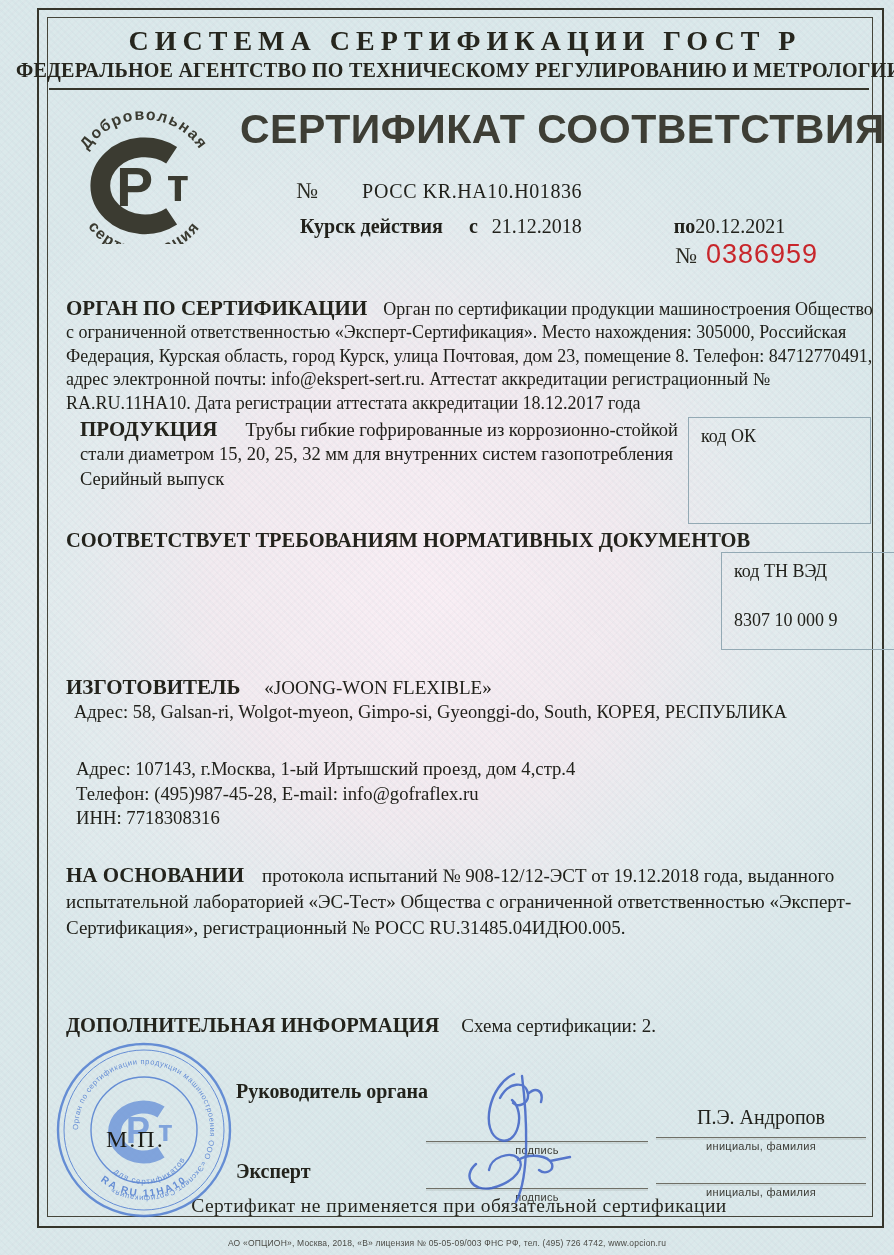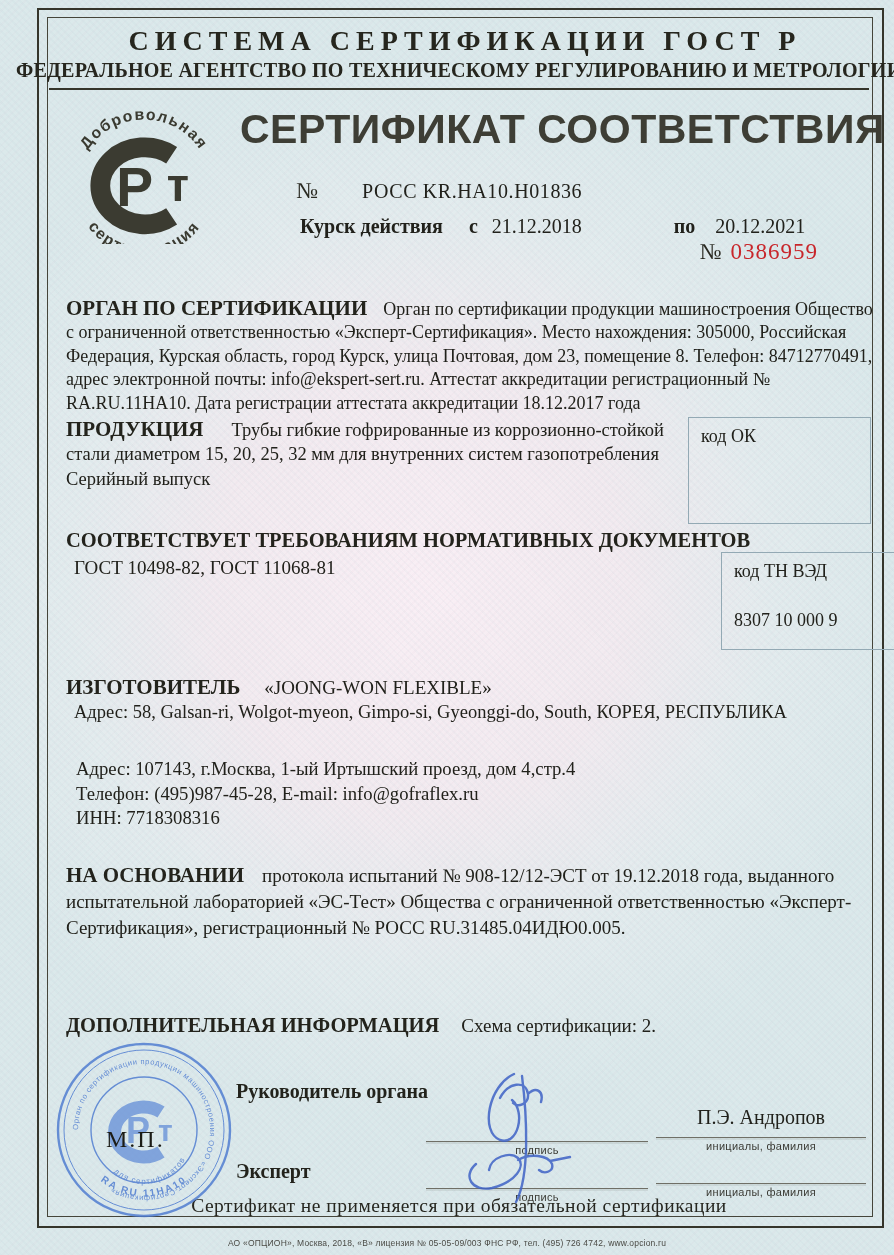--- a/index.html
+++ b/index.html
@@ -21,28 +21,28 @@
   .title{left:240px;top:106px;width:624px;text-align:center;font-family:"Liberation Sans",sans-serif;
     font-weight:bold;font-size:41px;letter-spacing:.5px;color:#3e3e35;white-space:nowrap;}
   .numrow{left:296px;top:178px;display:flex;align-items:baseline;}
   .no-sym{font-size:23px;color:#2a2a22;}
   .cert-no{font-size:20px;letter-spacing:.6px;margin-left:44px;}
   .valrow{left:300px;top:215px;display:flex;align-items:baseline;font-size:20px;}
   .valrow .b{font-weight:bold;}
   .valrow .from-l{margin-left:26px;font-weight:bold;}
   .valrow .from-d{margin-left:14px;}
   .valrow .to-l{margin-left:92px;font-weight:bold;}
-  .valrow .to-d{margin-left:20px;}
+  .valrow .to-d{}
   .blankrow{left:600px;top:239px;width:218px;display:flex;justify-content:flex-end;align-items:baseline;gap:9px;}
-  .blank-no{font-family:Liberation Serif, serif;font-size:23px;color:#c8262b;letter-spacing:1px;}
+  .blank-no{font-family:Liberation Sans, sans-serif;font-size:27px;color:#c8262b;letter-spacing:1px;}
   .sec{text-align:left;}
   .sh{font-weight:bold;font-size:21px;color:#23231c;}
   #sec-organ{left:66px;top:279px;width:812px;font-size:18px;line-height:23.4px;}
   #sec-organ .sh{margin-right:16px;}
-  #sec-product{left:66px;top:398px;width:620px;font-size:18.5px;line-height:24.5px;}
+  #sec-product{left:80px;top:398px;width:620px;font-size:18.5px;line-height:24.5px;}
   #sec-product .sh{margin-right:28px;}
   .box{border:1.2px solid #93a9b4;}
   #box-ok{left:688px;top:417px;width:183px;height:107px;padding:8px 0 0 12px;box-sizing:border-box;font-size:18px;}
   #box-ok .v{margin-top:13px;line-height:22px;font-size:17.5px;}
   #sec-conform{left:66px;top:529px;width:812px;}
   #sec-conform .sh{font-size:20.5px;}
   #sec-conform .t{font-size:19px;margin-top:5px;padding-left:8px;}
   #box-tnved{left:721px;top:552px;width:183px;height:98px;padding:8px 0 0 12px;box-sizing:border-box;font-size:18px;}
   #box-tnved .v{margin-top:28px;font-size:18px;}
   #sec-manufacturer{left:66px;top:675px;width:812px;font-size:19px;line-height:25px;}
@@ -132,21 +132,20 @@
 
   <p class="abs sec" id="sec-product"><span class="sh">ПРОДУКЦИЯ</span><span>Трубы гибкие гофрированные из коррозионно-стойкой стали диаметром 15, 20, 25, 32 мм для внутренних систем газопотребления</span><br>
     <span>Серийный выпуск</span></p>
 
   <div class="abs box" id="box-ok">
     <div>код ОК</div>
   </div>
 
   <div class="abs sec" id="sec-conform">
     <div class="sh">СООТВЕТСТВУЕТ ТРЕБОВАНИЯМ НОРМАТИВНЫХ ДОКУМЕНТОВ</div>
-    <div class="t">ГОСТ 10498-82, ГОСТ 11068-81</div>
   </div>
 
   <div class="abs box" id="box-tnved">
     <div>код ТН ВЭД</div>
     <div class="v">8307 10 000 9</div>
   </div>
 
   <div class="abs sec" id="sec-manufacturer">
     <div><span class="sh">ИЗГОТОВИТЕЛЬ</span><span>«JOONG-WON FLEXIBLE»</span></div>
     <div class="addr">Адрес: 58, Galsan-ri, Wolgot-myeon, Gimpo-si, Gyeonggi-do, South, КОРЕЯ, РЕСПУБЛИКА</div>

